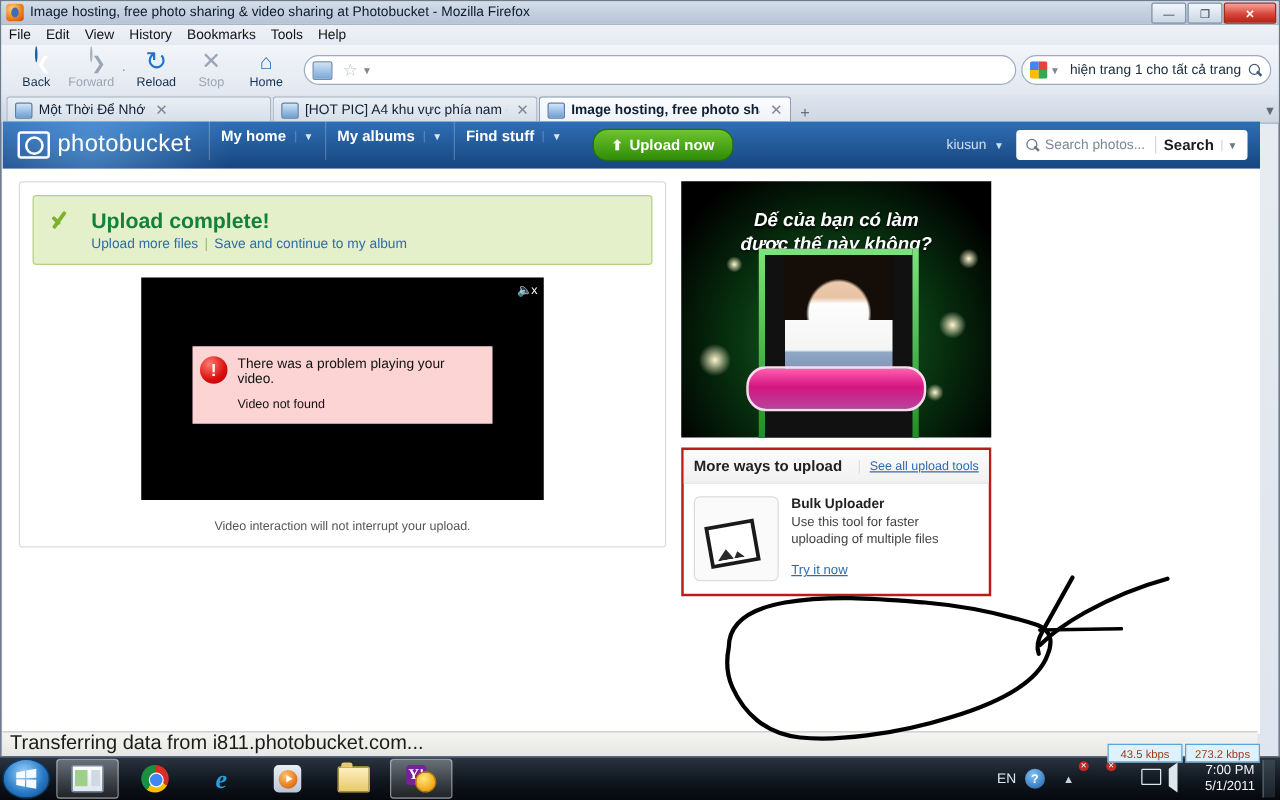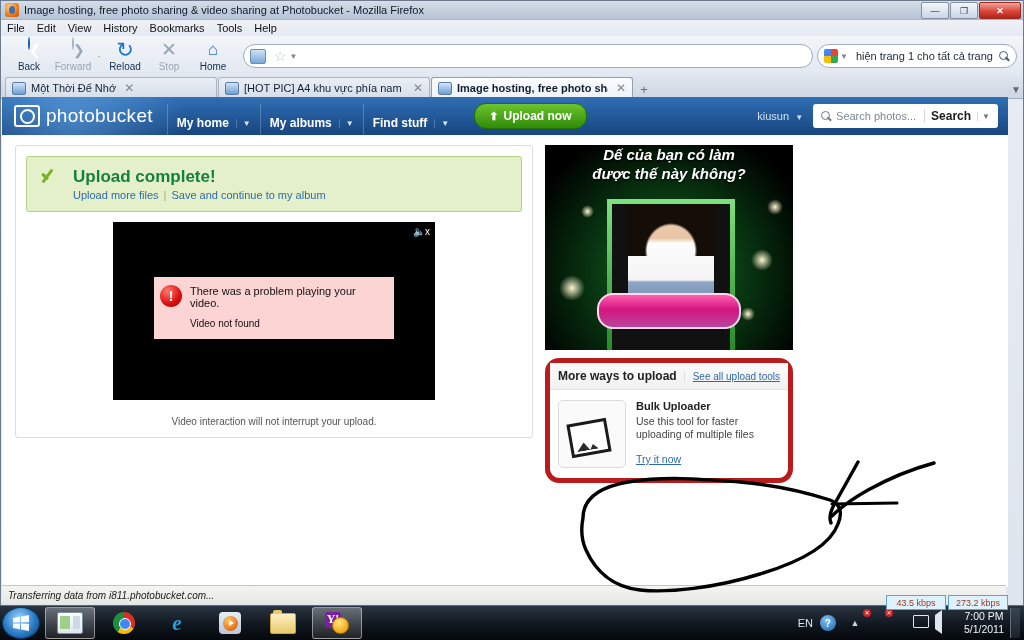--- a/index.html
+++ b/index.html
@@ -87,21 +87,21 @@
   
   #page{position:absolute;left:1px;top:96px;width:1006px;height:490px;background:#fff;overflow:hidden;}
   .pb-header{height:38px;background:linear-gradient(#2f6fb5,#17457f);position:relative;display:flex;align-items:center;}
   .pb-header:before{content:"";position:absolute;left:0;top:0;width:230px;height:38px;
     background:radial-gradient(circle at 70px 19px, rgba(120,190,255,.45), rgba(120,190,255,0) 70%);}
   .pb-logo{display:flex;align-items:center;margin-left:12px;z-index:2;}
   .pb-logo .lens{width:22px;height:18px;border:2px solid #fff;border-radius:3px;
     display:flex;align-items:center;justify-content:center;margin-right:6px;flex:none;}
   .pb-logo .lens i{display:block;width:11px;height:11px;border:2px solid #fff;border-radius:50%;}
   .pb-logo .wm{color:#fff;font-size:19px;letter-spacing:.3px;}
-  .pb-nav{display:flex;align-items:flex-end;height:52px;margin-left:14px;z-index:2;}
+  .pb-nav{display:flex;align-items:flex-start;height:52px;margin-left:14px;z-index:2;}
   .pb-nav .it{display:flex;align-items:center;height:38px;padding:0 9px;color:#fff;font-weight:bold;
     font-size:12px;border-left:1px solid rgba(255,255,255,.22);}
   .pb-nav .it .ar{margin-left:7px;font-size:8px;opacity:.85;padding-left:6px;border-left:1px solid rgba(255,255,255,.25);}
   .upbtn{margin-left:16px;height:24px;border-radius:12px;background:linear-gradient(#6ec42e,#2f8c08);
     border:1px solid #236f06;color:#fff;font-weight:bold;font-size:12px;display:flex;align-items:center;
     padding:0 14px;z-index:2;}
   .upbtn .up{margin-right:5px;font-size:11px;}
   .pb-right{margin-left:auto;display:flex;align-items:center;margin-right:10px;z-index:2;}
   .pb-user{color:#cfe0f2;font-size:11px;margin-right:10px;}
   .pb-user .ar{font-size:8px;margin-left:3px;}
@@ -137,34 +137,34 @@
   .verr .bang{width:22px;height:22px;border-radius:50%;background:radial-gradient(circle at 35% 28%,#ff7b6e,#d90e0e 60%,#a80404);
     color:#fff;font-weight:bold;font-size:14px;display:flex;align-items:center;justify-content:center;flex:none;margin-right:8px;}
   .verr .tx1{font-size:11px;color:#111;}
   .verr .tx2{font-size:10px;color:#111;margin-top:9px;}
   .vnote{font-size:10px;color:#555;margin:16px 0 10px;}
 
   
   .right-col{position:absolute;left:543px;top:10px;width:248px;}
   .ad{width:248px;height:205px;position:relative;overflow:hidden;
     background:radial-gradient(ellipse at 50% 62%, #1d6e2a 0%, #07300f 48%, #000 85%);}
-  .ad .hl{position:absolute;left:0;right:0;top:0;text-align:center;color:#fff;font-weight:bold;
+  .ad .hl{position:absolute;left:0;right:0;top:22px;text-align:center;color:#fff;font-weight:bold;
     font-style:italic;font-size:15px;line-height:19px;text-shadow:0 1px 2px #000;}
   .ad .frame{position:absolute;left:62px;top:54px;width:118px;height:150px;
     border:5px solid;border-image:linear-gradient(#7ce07c,#1f8b25) 1;background:#111;overflow:hidden;}
   .ad .torso{position:absolute;left:50%;top:6px;transform:translateX(-50%);width:86px;height:100px;
     background:linear-gradient(#f0d2b8 0%,#e8c3a4 28%,#fdfdfd 33%,#f4f4f4 70%,#8fa6c4 72%,#6e87ad 100%);
     border-radius:20px 20px 6px 6px;}
   .ad .hair{position:absolute;left:50%;top:0;transform:translateX(-50%);width:88px;height:52px;
     background:radial-gradient(ellipse at 50% 90%, rgba(0,0,0,0) 38%, #140d08 42%);}
   .ad .pill{position:absolute;left:52px;top:148px;width:140px;height:32px;border-radius:16px;
     background:linear-gradient(#ff5fb0,#d4157f 45%,#b7449c);border:2px solid #ffd9ef;}
   .ad .spark{position:absolute;border-radius:50%;background:radial-gradient(circle,#fff6cf,rgba(255,200,90,0) 70%);}
 
-  .mw{margin-top:8px;border:5px solid #b91c1c;border-radius:14px;background:#fff;}
+  .mw{margin-top:8px;border:2px solid #b91c1c;border-radius:0;background:#fff;}
   .mw-head{height:26px;display:flex;align-items:center;background:linear-gradient(#fbfbfb,#f1f1f1);
     border-bottom:1px solid #e2e2e2;padding:0 8px;}
   .mw-head h4{margin:0;font-size:12px;color:#222;}
   .mw-head .all{margin-left:auto;font-size:10px;color:#2f6bab;border-left:1px solid #e0e0e0;padding-left:8px;}
   .mw-body{display:flex;padding:10px 8px 10px 8px;}
   .bulk-ico{width:66px;height:66px;border:1px solid #dcdcdc;border-radius:5px;background:#fafafa;
     position:relative;flex:none;margin-right:10px;}
   .bulk-ico .ph2{position:absolute;left:10px;top:20px;width:34px;height:28px;border:3px solid #1a1a1a;
     background:#fff;transform:rotate(-10deg);}
   .bulk-ico .ph2:after{content:"";position:absolute;left:3px;bottom:2px;width:22px;height:11px;
@@ -174,21 +174,21 @@
   .bulk-txt h5{margin:0 0 3px;font-size:11px;color:#222;}
   .bulk-txt p{margin:0;font-size:10.5px;color:#444;line-height:13px;}
   .bulk-txt .try{display:block;margin-top:12px;font-size:10.5px;color:#2f6bab;}
 
   
   #scribble{position:absolute;left:0;top:0;width:1024px;height:640px;pointer-events:none;}
 
   
   .statusbar{position:absolute;left:1px;bottom:1px;width:1004px;height:18px;
     background:linear-gradient(#f4f4f2,#e7e7e3);border-top:1px solid #c5c5bf;display:flex;align-items:center;}
-  .statusbar .st{font-size:10px;color:#1b1b1b;padding-left:6px;font-style:italic;}
+  .statusbar .st{font-size:16px;color:#1b1b1b;padding-left:6px;}
 
   
   .meters{position:absolute;right:16px;bottom:30px;display:flex;gap:2px;z-index:40;}
   .meter{width:58px;height:13px;border:1px solid #5ba4d6;background:#dff1fd;
     display:flex;align-items:center;justify-content:center;font-size:9px;color:#9a3a1b;}
 
   
   #taskbar{position:absolute;left:0;bottom:0;width:1024px;height:34px;
     background:linear-gradient(#2a3440,#10171f 55%,#05080c);border-top:1px solid #5d6b7a;display:flex;align-items:center;}
   .start{width:36px;height:30px;margin-left:2px;border-radius:50%;

